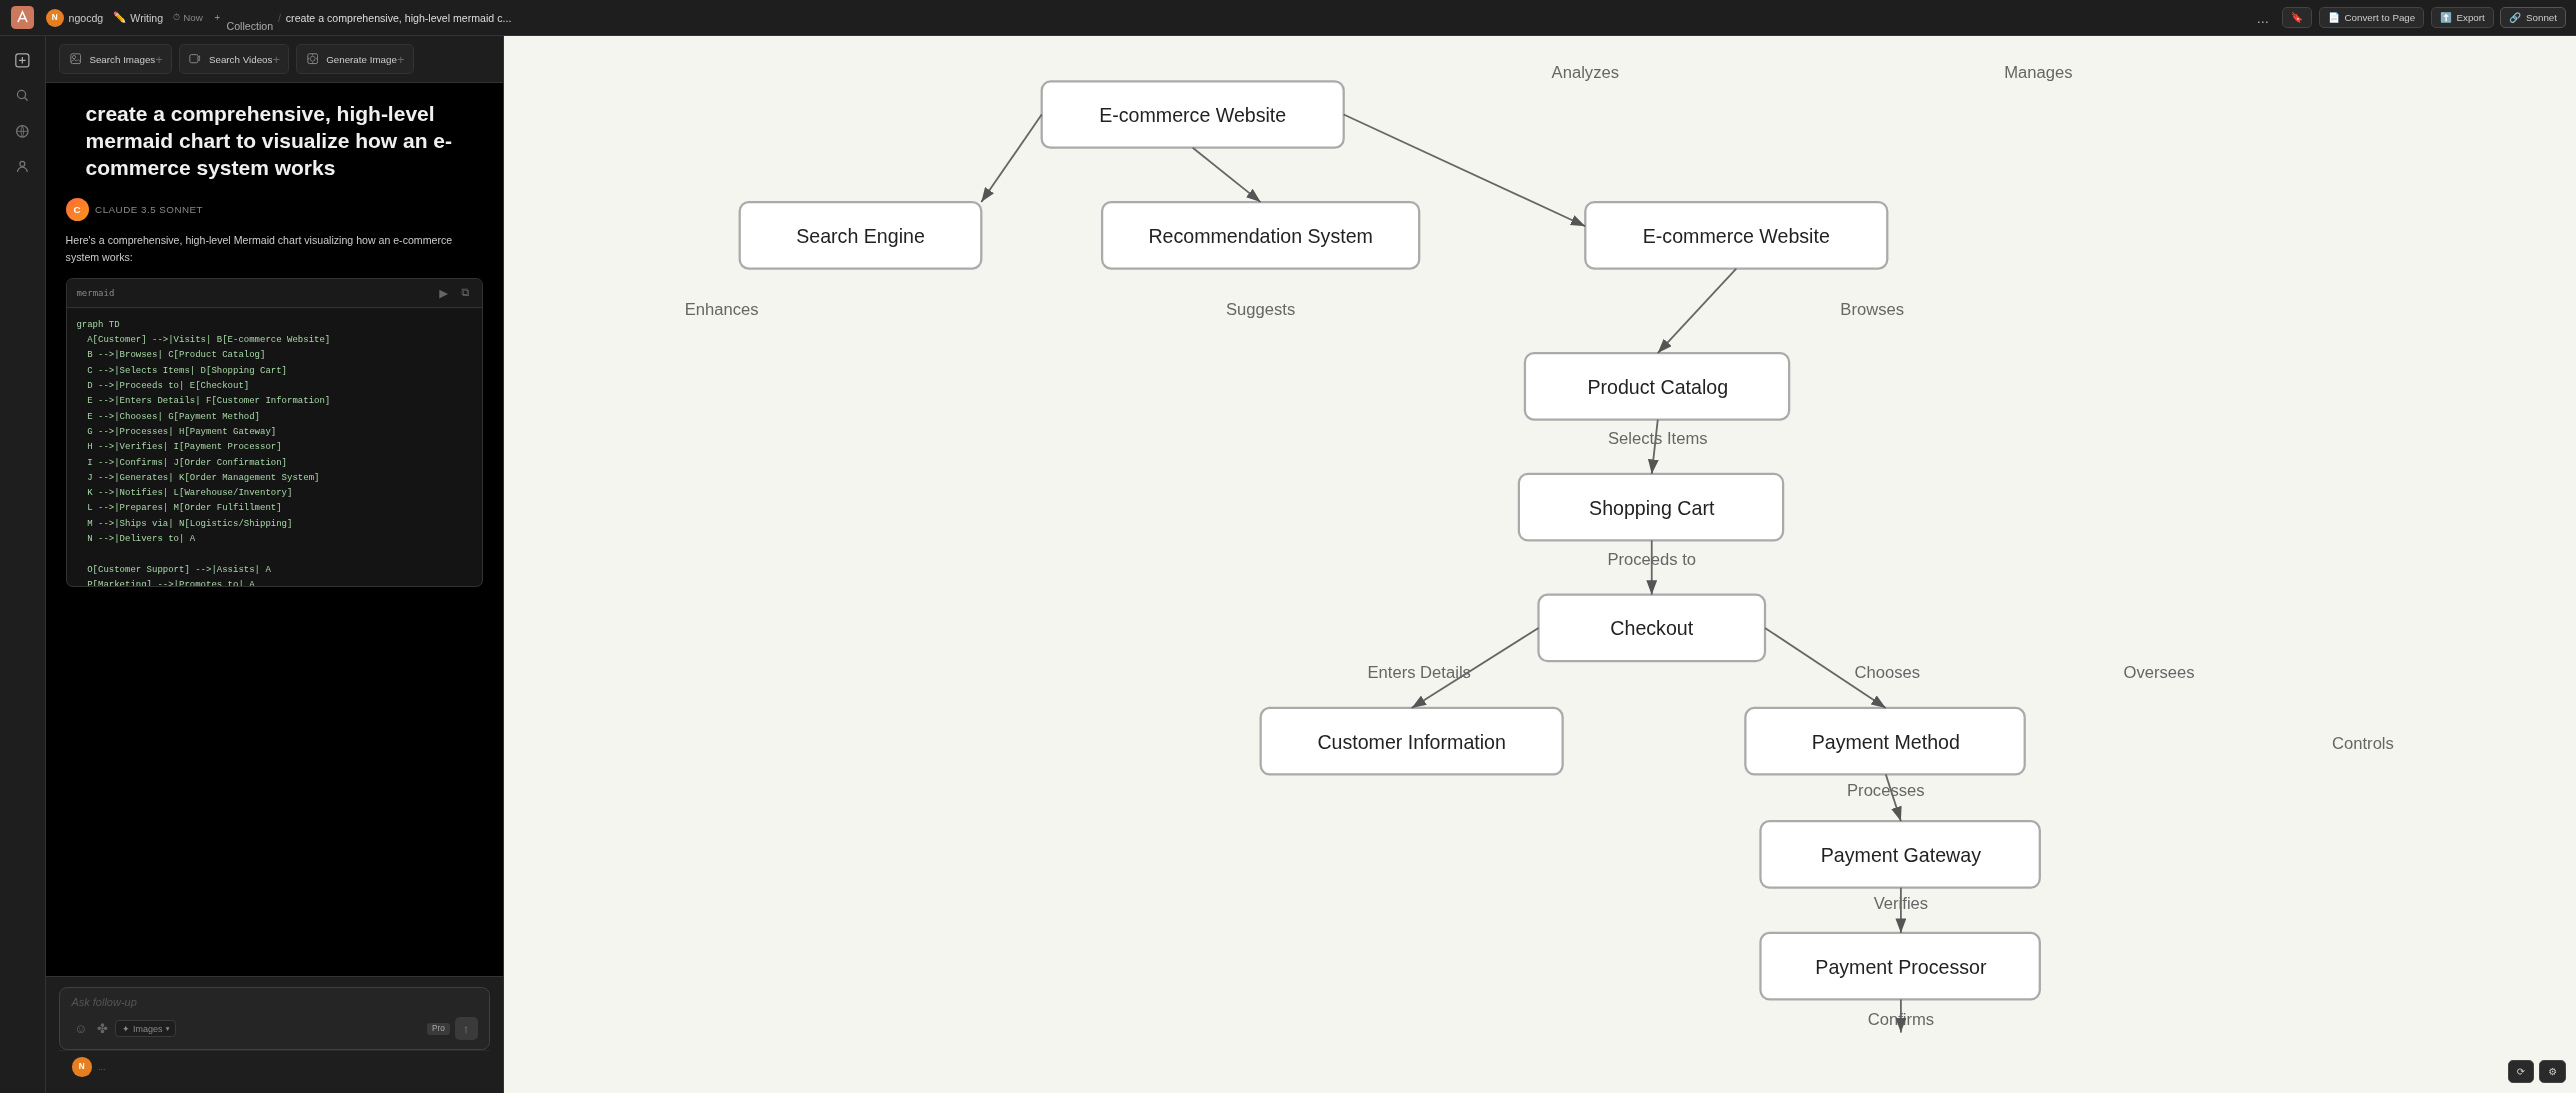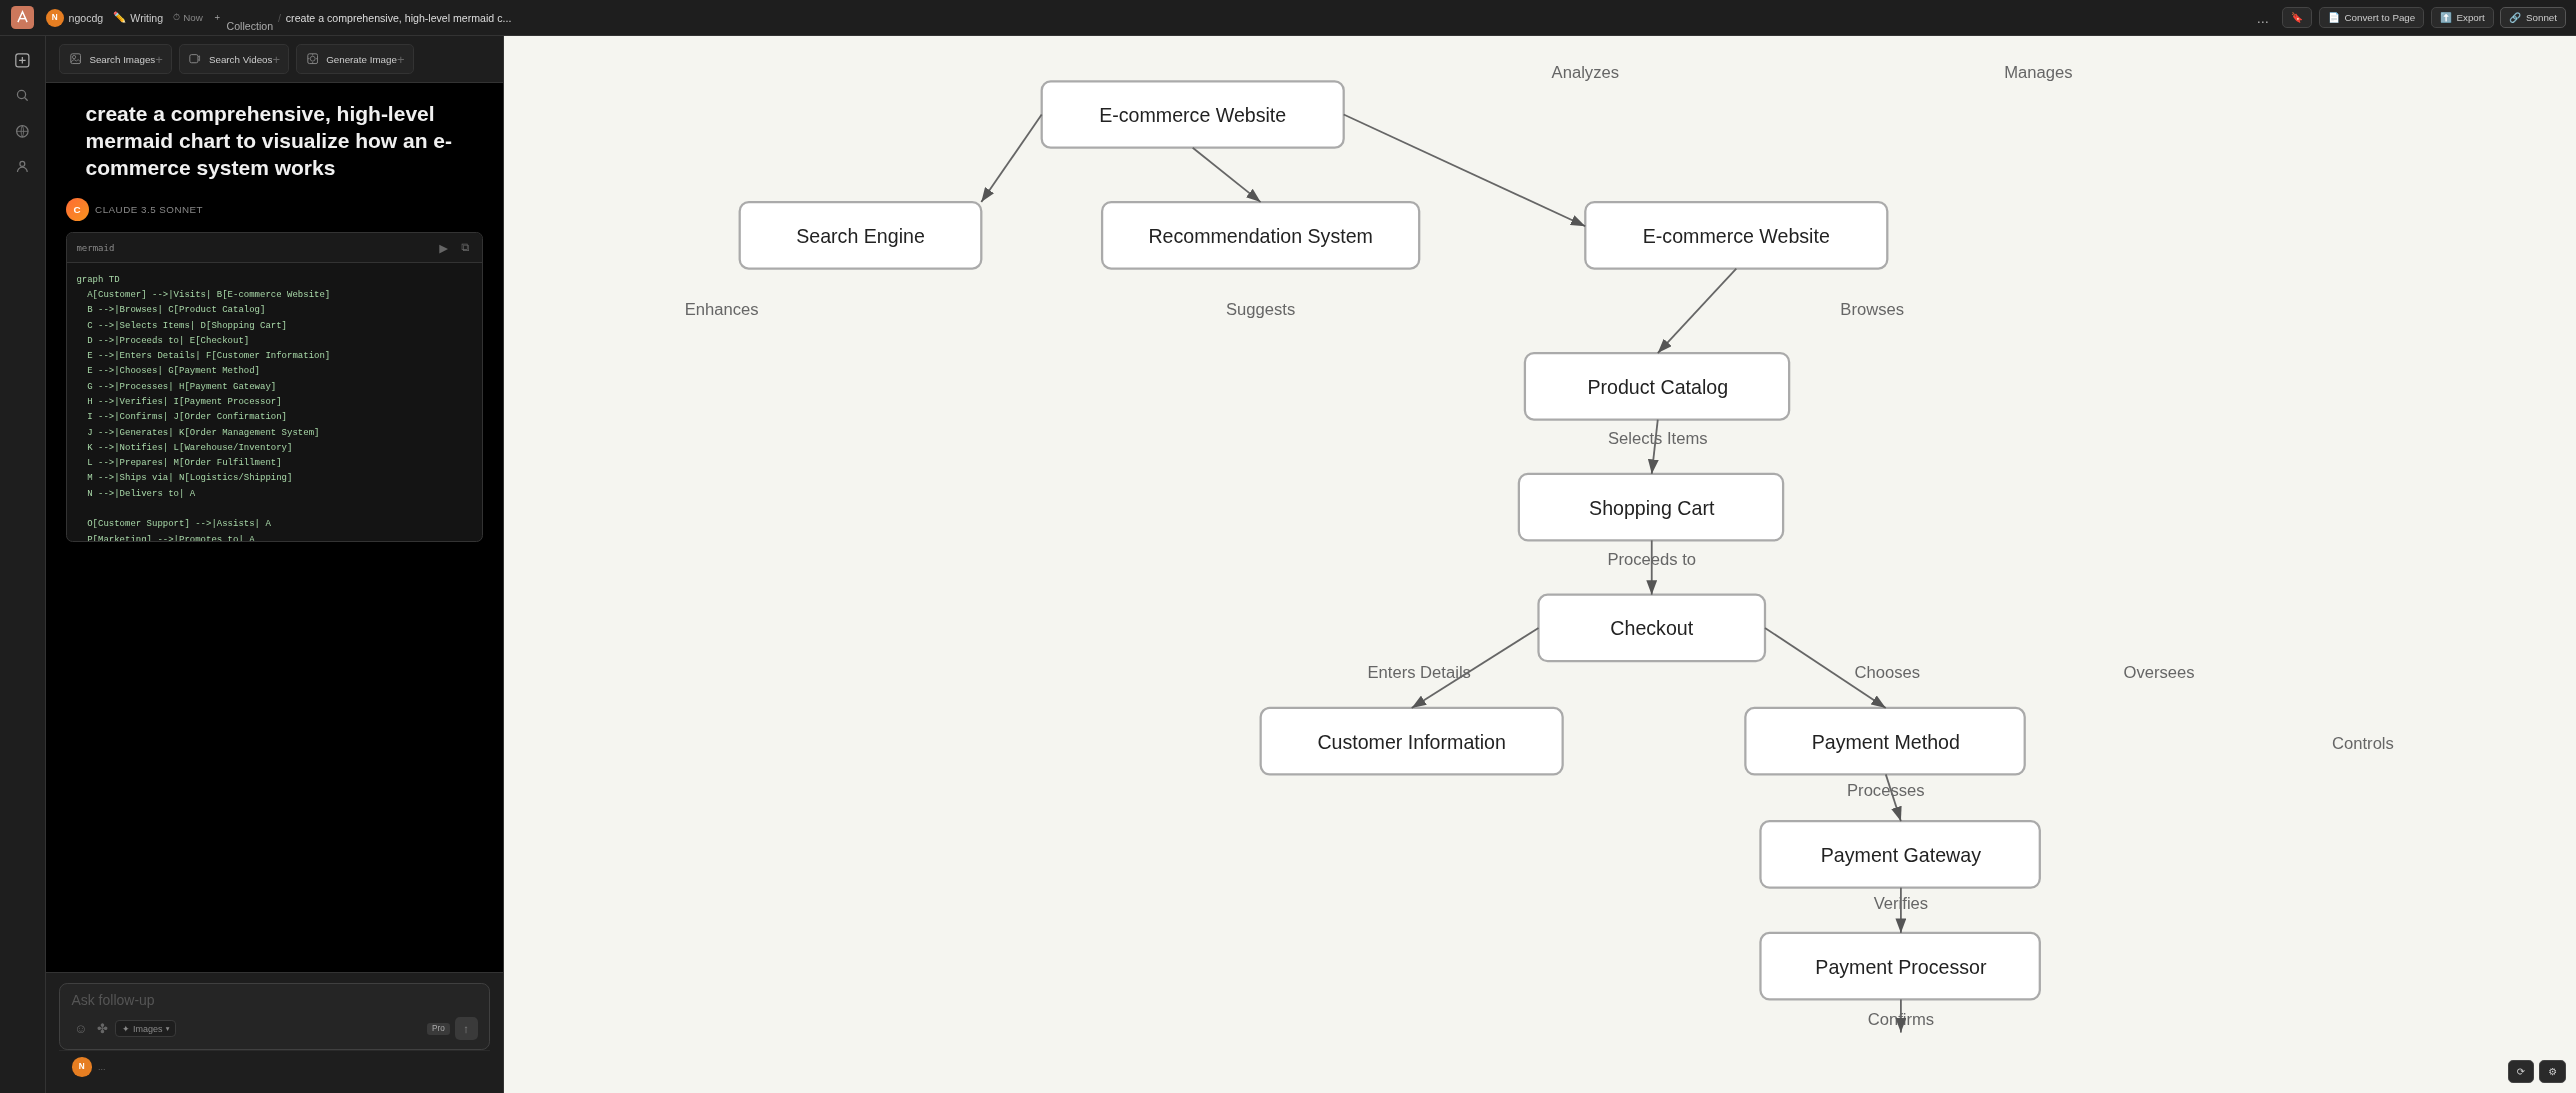--- a/index.html
+++ b/index.html
@@ -292,24 +292,25 @@
       background: #252525;
       border: 0.8px solid #404040;
       border-radius: 8.2px;
       padding: 8.2px 11.4px;
     }
     .chat-input-field {
       width: 100%;
       background: none;
       border: none;
       color: #ccc;
-      font-size: 14px;
+      font-size: 11px;
       outline: none;
       resize: none;
       font-family: inherit;
+      font-style: italic;
     }
     .chat-input-field::placeholder { color: #555; }
     .chat-input-bottom {
       display: flex;
       align-items: center;
       justify-content: space-between;
       margin-top: 6.5px;
     }
     .chat-input-tools {
       display: flex;
@@ -543,20 +544,21 @@
     </div>
 
     <div class="chat-content">
       <div class="chat-title">create a comprehensive, high-level mermaid chart to visualize how an e-commerce system works</div>
 
       <div class="model-badge">
         <div class="model-avatar">C</div>
         <span class="model-name">CLAUDE 3.5 SONNET</span>
       </div>
 
+      <div class="chat-response-text">Here's a comprehensive, high-level Mermaid chart visualizing how an e-commerce system works:</div>
 
       <div class="code-block">
         <div class="code-header">
           <span class="code-lang">mermaid</span>
           <div class="code-header-actions">
             <button class="code-action-btn">▶</button>
             <button class="code-action-btn">⧉</button>
           </div>
         </div>
         <div class="code-body">

